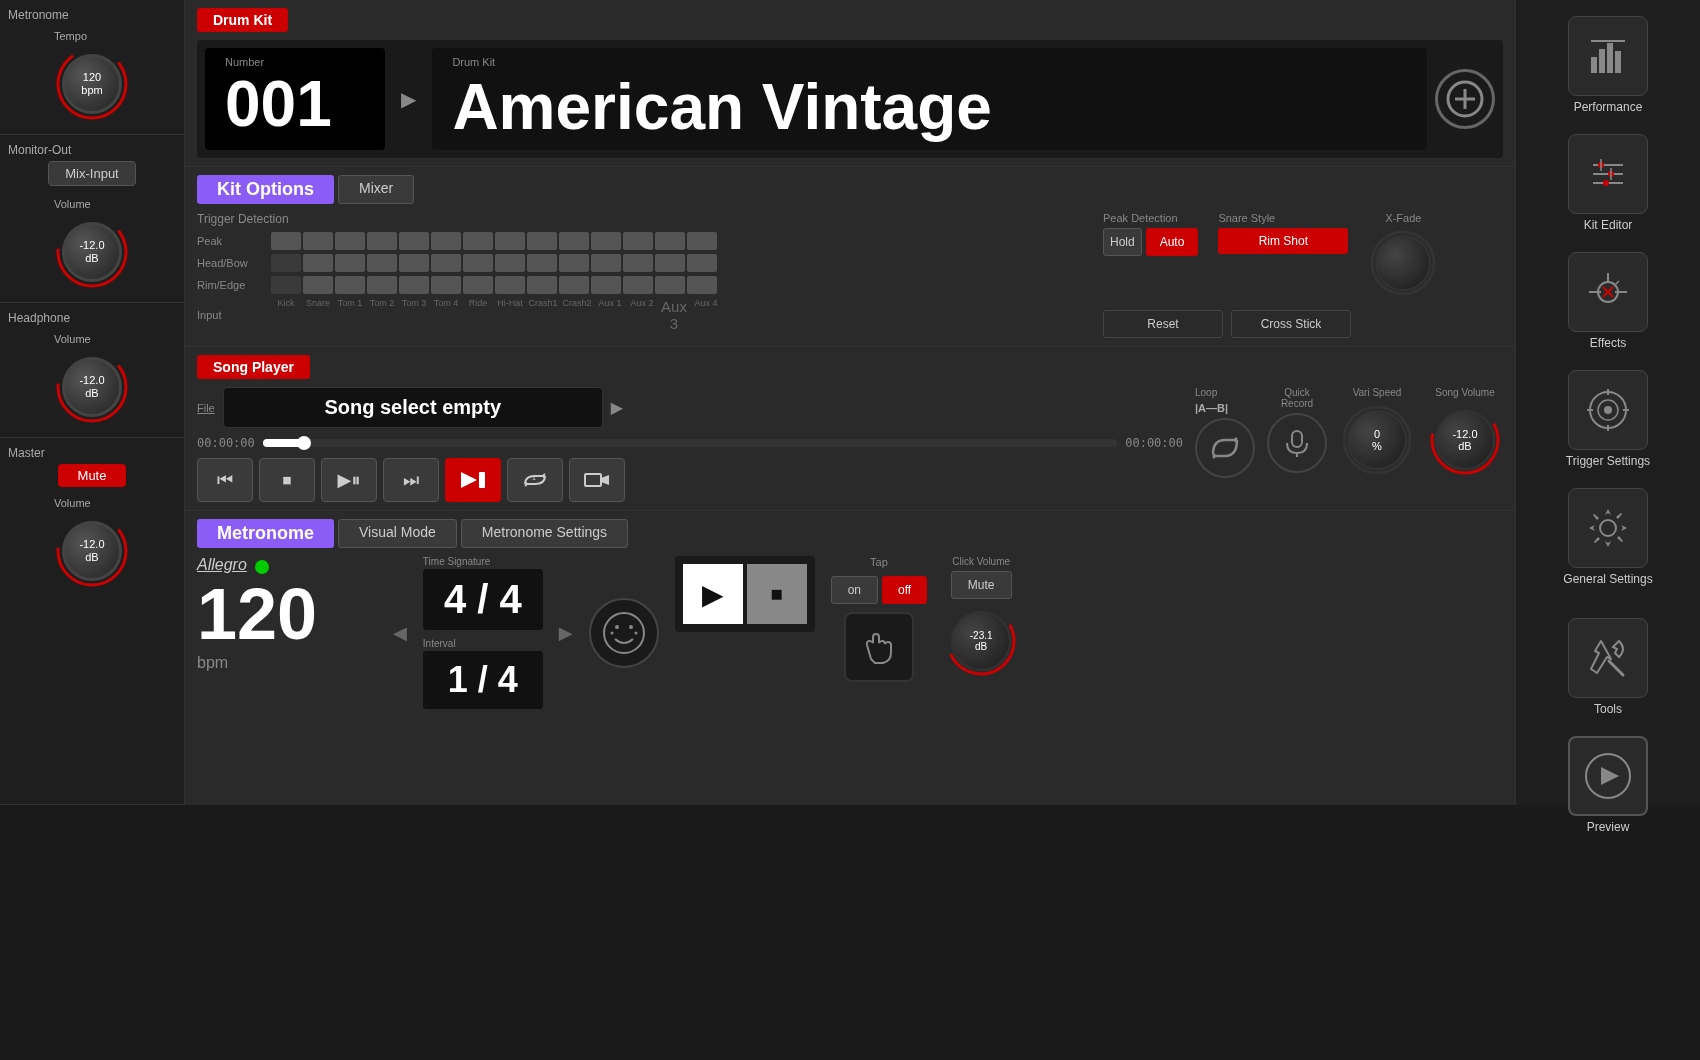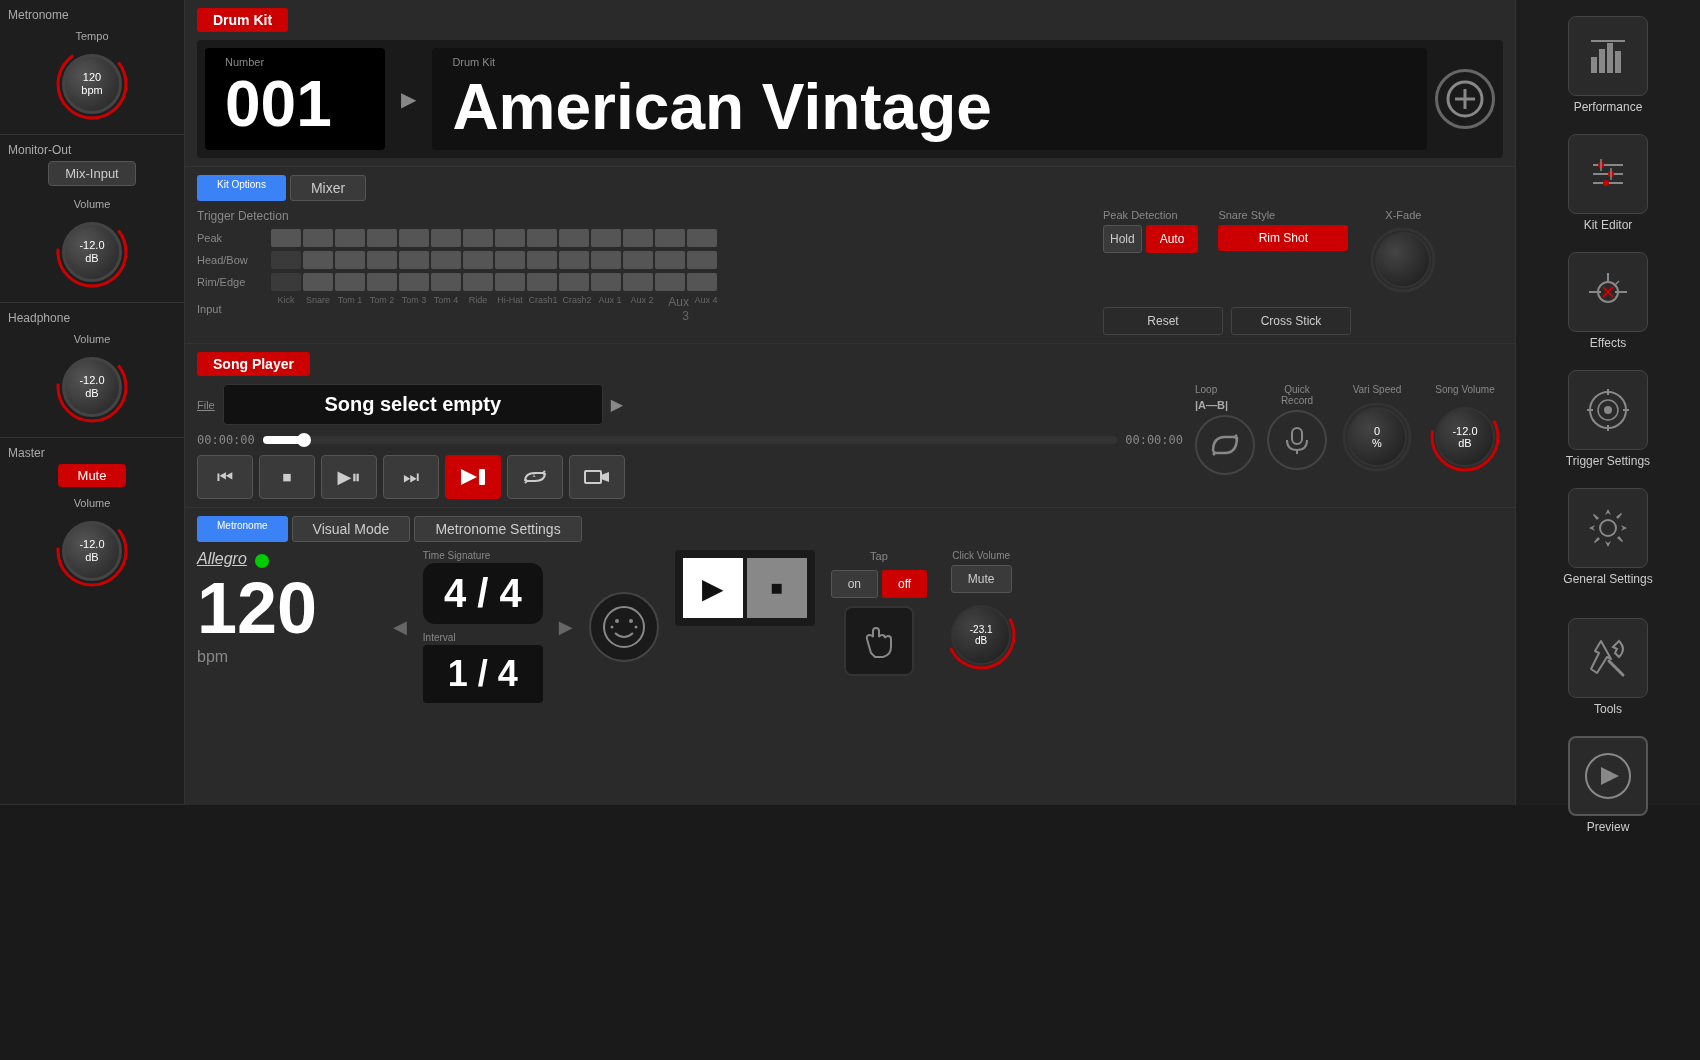--- a/index.html
+++ b/index.html
@@ -49,21 +49,21 @@
       padding: 4px 16px;
       border-radius: 4px;
       font-size: 13px;
       cursor: pointer;
       margin-bottom: 8px;
     }
 
     .knob-container {
       display: flex;
       flex-direction: column;
-      align-items: center;
+      align-items: flex-start;
       margin: 4px 0;
     }
 
     .knob-label {
       font-size: 11px;
       color: #aaa;
       margin-bottom: 4px;
     }
 
     .knob {
@@ -194,25 +194,25 @@
       padding: 8px 12px;
     }
 
     .tabs-row {
       display: flex;
       gap: 4px;
       margin-bottom: 8px;
     }
 
     .tab-active {
-      background: #3b82f6;
+      background: #8b5cf6;
       color: #fff;
       padding: 4px 20px;
-      font-size: 10px;
-      font-weight: normal;
+      font-size: 18px;
+      font-weight: bold;
       border-radius: 3px;
       cursor: pointer;
     }
 
     .tab-inactive {
       background: #3a3a3a;
       color: #ccc;
       padding: 4px 20px;
       font-size: 14px;
       border-radius: 3px;
@@ -520,21 +520,21 @@
     }
 
     .tempo-bpm {
       font-size: 16px;
       color: #888;
       margin-top: 4px;
     }
 
     .time-sig-box {
       background: #111;
-      border-radius: 12px;
+      border-radius: 4px;
       padding: 8px 16px;
       display: flex;
       flex-direction: column;
       align-items: center;
       min-width: 120px;
     }
 
     .time-sig-value {
       font-size: 40px;
       font-weight: bold;
@@ -912,21 +912,21 @@
               <span style="width:30px;font-size:9px;color:#666;text-align:center">Tom 1</span>
               <span style="width:30px;font-size:9px;color:#666;text-align:center">Tom 2</span>
               <span style="width:30px;font-size:9px;color:#666;text-align:center">Tom 3</span>
               <span style="width:30px;font-size:9px;color:#666;text-align:center">Tom 4</span>
               <span style="width:30px;font-size:9px;color:#666;text-align:center">Ride</span>
               <span style="width:30px;font-size:9px;color:#666;text-align:center">Hi-Hat</span>
               <span style="width:32px;font-size:9px;color:#666;text-align:center">Crash1</span>
               <span style="width:32px;font-size:9px;color:#666;text-align:center">Crash2</span>
               <span style="width:30px;font-size:9px;color:#666;text-align:center">Aux 1</span>
               <span style="width:30px;font-size:9px;color:#666;text-align:center">Aux 2</span>
-              <span style="width:30px;font-size:12px;color:#666;text-align:right">Aux 3</span>
+              <span style="width:30px;font-size:15px;color:#666;text-align:center">Aux 3</span>
               <span style="width:30px;font-size:9px;color:#666;text-align:center">Aux 4</span>
             </div>
           </div>
         </div>
         <div class="kit-options-right">
           <div style="display:flex; gap:20px; align-items:flex-start;">
             <div class="peak-detection">
               <span class="detection-label">Peak Detection</span>
               <div class="btn-group">
                 <button class="btn-light">Hold</button>

